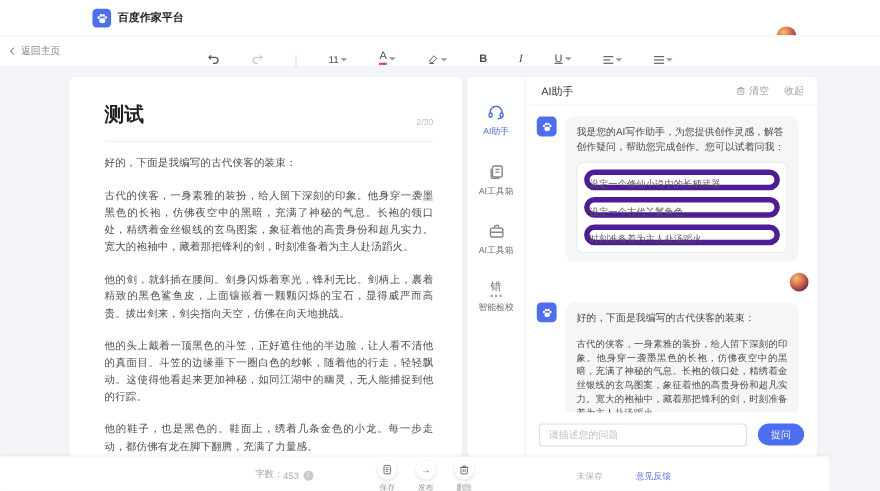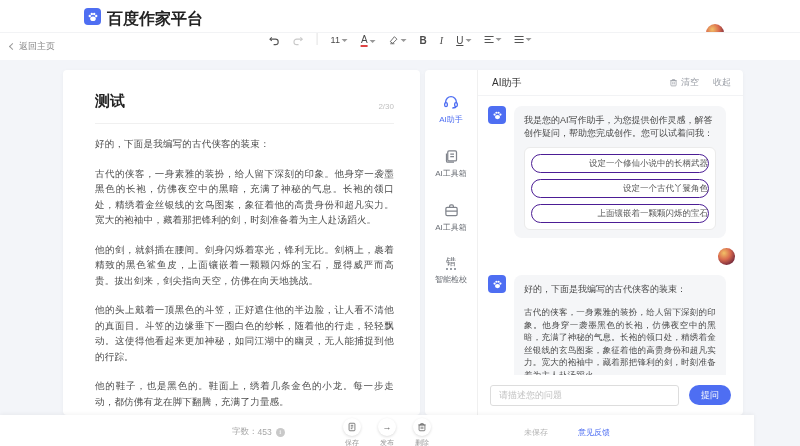--- a/index.html
+++ b/index.html
@@ -3,51 +3,51 @@
 <meta charset="utf-8">
 <style>
   * { margin:0; padding:0; box-sizing:border-box; }
   html,body { width:800px; height:446px; overflow:hidden; background:#f3f5f9;
               font-family:"Liberation Sans", sans-serif; color:#333; }
 
   
   .header { position:absolute; left:0; top:0; width:800px; height:32px; background:#fff; }
   .logo { position:absolute; left:84px; top:8px; width:17px; height:17px; background:#4e6ef2;
           border-radius:4px; display:flex; align-items:center; justify-content:center; }
-  .app-title { position:absolute; left:107px; top:9px; font-size:16px; font-weight:bold; color:#222; }
+  .app-title { position:absolute; left:107px; top:9px; font-size:10px; font-weight:bold; color:#222; }
   .user-menu { position:absolute; right:26px; top:6px; display:flex; align-items:center; gap:6px; cursor:pointer; }
   .avatar { width:18px; height:18px; border-radius:50%;
             background:radial-gradient(circle at 35% 30%, #f2c066 0%, #d96a4e 40%, #7a2d3d 75%, #3a1f2e 100%); }
   .user-name { font-size:9px; color:#666;margin-top:44px; }
   .caret { width:0; height:0; border:3px solid transparent; border-top-color:#999; margin-top:3px; display:inline-block; }
 
   .subbar { position:absolute; left:0; top:32px; width:800px; height:28px; background:#fff;
             border-top:1px solid #f2f3f5; }
   .back-link { position:absolute; left:10px; top:7px; display:flex; align-items:center; gap:4px;
                font-size:9px; color:#888; cursor:pointer; }
   .chev { width:5px; height:5px; border-left:1px solid #999; border-bottom:1px solid #999; transform:rotate(45deg); }
   .fmt-toolbar { position:absolute; left:50%; top:0; transform:translateX(-50%); height:28px;
-                 display:flex; align-items:flex-start; gap:5px; }
+                 display:flex; align-items:flex-end; gap:21px; }
   .tbtn { display:flex; align-items:center; gap:2px; padding:2px 4px; border-radius:3px; color:#4a4a4a;
           font-size:9px; background:none; border:none; cursor:pointer; font-family:"Liberation Sans",sans-serif; }
   .tbtn.dim { color:#bbb; }
   .tb-div { width:1px; height:12px; background:#e3e3e3; margin:0 4px; }
   .b-letter { font-weight:bold; font-size:10px; }
   .i-letter { font-style:italic; font-family:"Liberation Serif",serif; font-size:10px; }
   .u-letter { text-decoration:underline; font-size:10px; }
   .a-color { font-size:10px; border-bottom:2px solid #d44; line-height:10px; }
   .icon-lines { display:inline-flex; flex-direction:column; gap:2px; }
   .icon-lines i { display:block; width:9px; height:1px; background:#555; }
   .icon-lines i.short { width:6px; }
 
   
   .editor-card { position:absolute; left:63px; top:70px; width:357px; height:345px; background:#fff;
                  border-radius:4px; box-shadow:0 1px 4px rgba(0,0,0,.04); padding:22px 26px 0 32px; overflow:hidden; }
   .doc-title-row { display:flex; align-items:flex-end; justify-content:space-between; }
-  .doc-title { font-size:15px; font-weight:bold; color:#222; }
+  .doc-title { font-size:18px; font-weight:bold; color:#222; }
   .doc-counter { font-size:8px; color:#c0c0c0; }
   .doc-divider { height:1px; background:#f0f0f0; margin:12px 0 12px 0; }
   .doc-body p { font-size:9.5px; line-height:15.5px; color:#4d4d4d; margin-bottom:14px;
                 text-align:justify; letter-spacing:.2px; }
 
   
   .right-panel { position:absolute; left:425px; top:70px; width:318px; height:345px; background:#fff;
                  border-radius:4px; box-shadow:0 1px 4px rgba(0,0,0,.04); display:flex; overflow:hidden; }
   .tool-sidebar { width:53px; border-right:1px solid #f0f0f0; padding-top:24px;
                   display:flex; flex-direction:column; align-items:center; flex-shrink:0; }
@@ -64,22 +64,22 @@
   .chat-title { font-size:10px; color:#333; }
   .chat-actions { margin-left:auto; display:flex; align-items:center; gap:14px; font-size:9px; color:#9a9ea6; }
   .chat-action { display:flex; align-items:center; gap:3px; cursor:pointer; }
   .chat-body { flex:1; overflow:hidden; padding:10px 8px 0 10px; }
   .msg-row { display:flex; margin-bottom:10px; }
   .ai-avatar { width:18px; height:18px; border-radius:4px; background:#4e6ef2; flex-shrink:0;
                display:flex; align-items:center; justify-content:center; }
   .bubble-ai { margin-left:8px; background:#f5f6f8; border-radius:8px; padding:8px 10px;
                font-size:9px; line-height:13px; color:#4a4a4a; max-width:212px; }
   .sugg-card { background:#fff; border:1px solid #ebebeb; border-radius:6px; padding:6px; margin-top:7px; }
-  .sugg-pill { display:block; width:100%; background:#fff; border:1px solid #4c1d95; border-radius:11px;
-               height:19px; line-height:17px; text-align:right; font-size:8.5px; color:#555;
+  .sugg-pill { display:block; width:100%; background:#fff; border:5px solid #4c1d95; border-radius:11px;
+               height:19px; line-height:17px; text-align:left; font-size:8.5px; color:#555;
                margin-bottom:6px; cursor:pointer; font-family:"Liberation Sans",sans-serif; }
   .sugg-pill:last-child { margin-bottom:0; }
   .msg-row.user { justify-content:flex-end; }
   .bubble-user { background:#e4e9fb; border-radius:8px; padding:6px 10px; font-size:9px; color:#44485a; }
   .user-msg-avatar { width:17px; height:17px; border-radius:50%; margin-left:6px; flex-shrink:0;
             background:radial-gradient(circle at 35% 30%, #f2c066 0%, #d96a4e 40%, #7a2d3d 75%, #3a1f2e 100%); }
   .bubble-ai p.reply-body { margin-top:10px; font-size:8.5px; line-height:12.5px; letter-spacing:.2px; text-align:justify; }
   .chat-input-row { flex-shrink:0; height:40px; display:flex; align-items:center; gap:10px; padding:0 12px; }
   .chat-input { flex:1; height:21px; border:1px solid #ddd; border-radius:3px; padding:0 8px;
                 font-size:9px; color:#333; outline:none; font-family:"Liberation Sans",sans-serif; }
@@ -264,21 +264,21 @@
             <circle cx="14.4" cy="6" r="2.4"></circle>
               <circle cx="18.4" cy="10" r="2.4"></circle>
             <ellipse cx="12" cy="15.5" rx="5.6" ry="4.6"></ellipse>
           </svg>
         </div>
         <div class="bubble-ai">
           <p>我是您的AI写作助手，为您提供创作灵感，解答创作疑问，帮助您完成创作。您可以试着问我：</p>
           <div class="sugg-card">
             <button class="sugg-pill">设定一个修仙小说中的长柄武器</button>
             <button class="sugg-pill">设定一个古代丫鬟角色</button>
-            <button class="sugg-pill">上面镶嵌着一颗颗闪烁的宝石</button>
+            <button class="sugg-pill">时刻准备着为主人赴汤蹈火</button>
           </div>
         </div>
       </div>
 
       <div class="msg-row user">
         <div class="user-msg-avatar"></div>
       </div>
 
       <div class="msg-row">
         <div class="ai-avatar">

